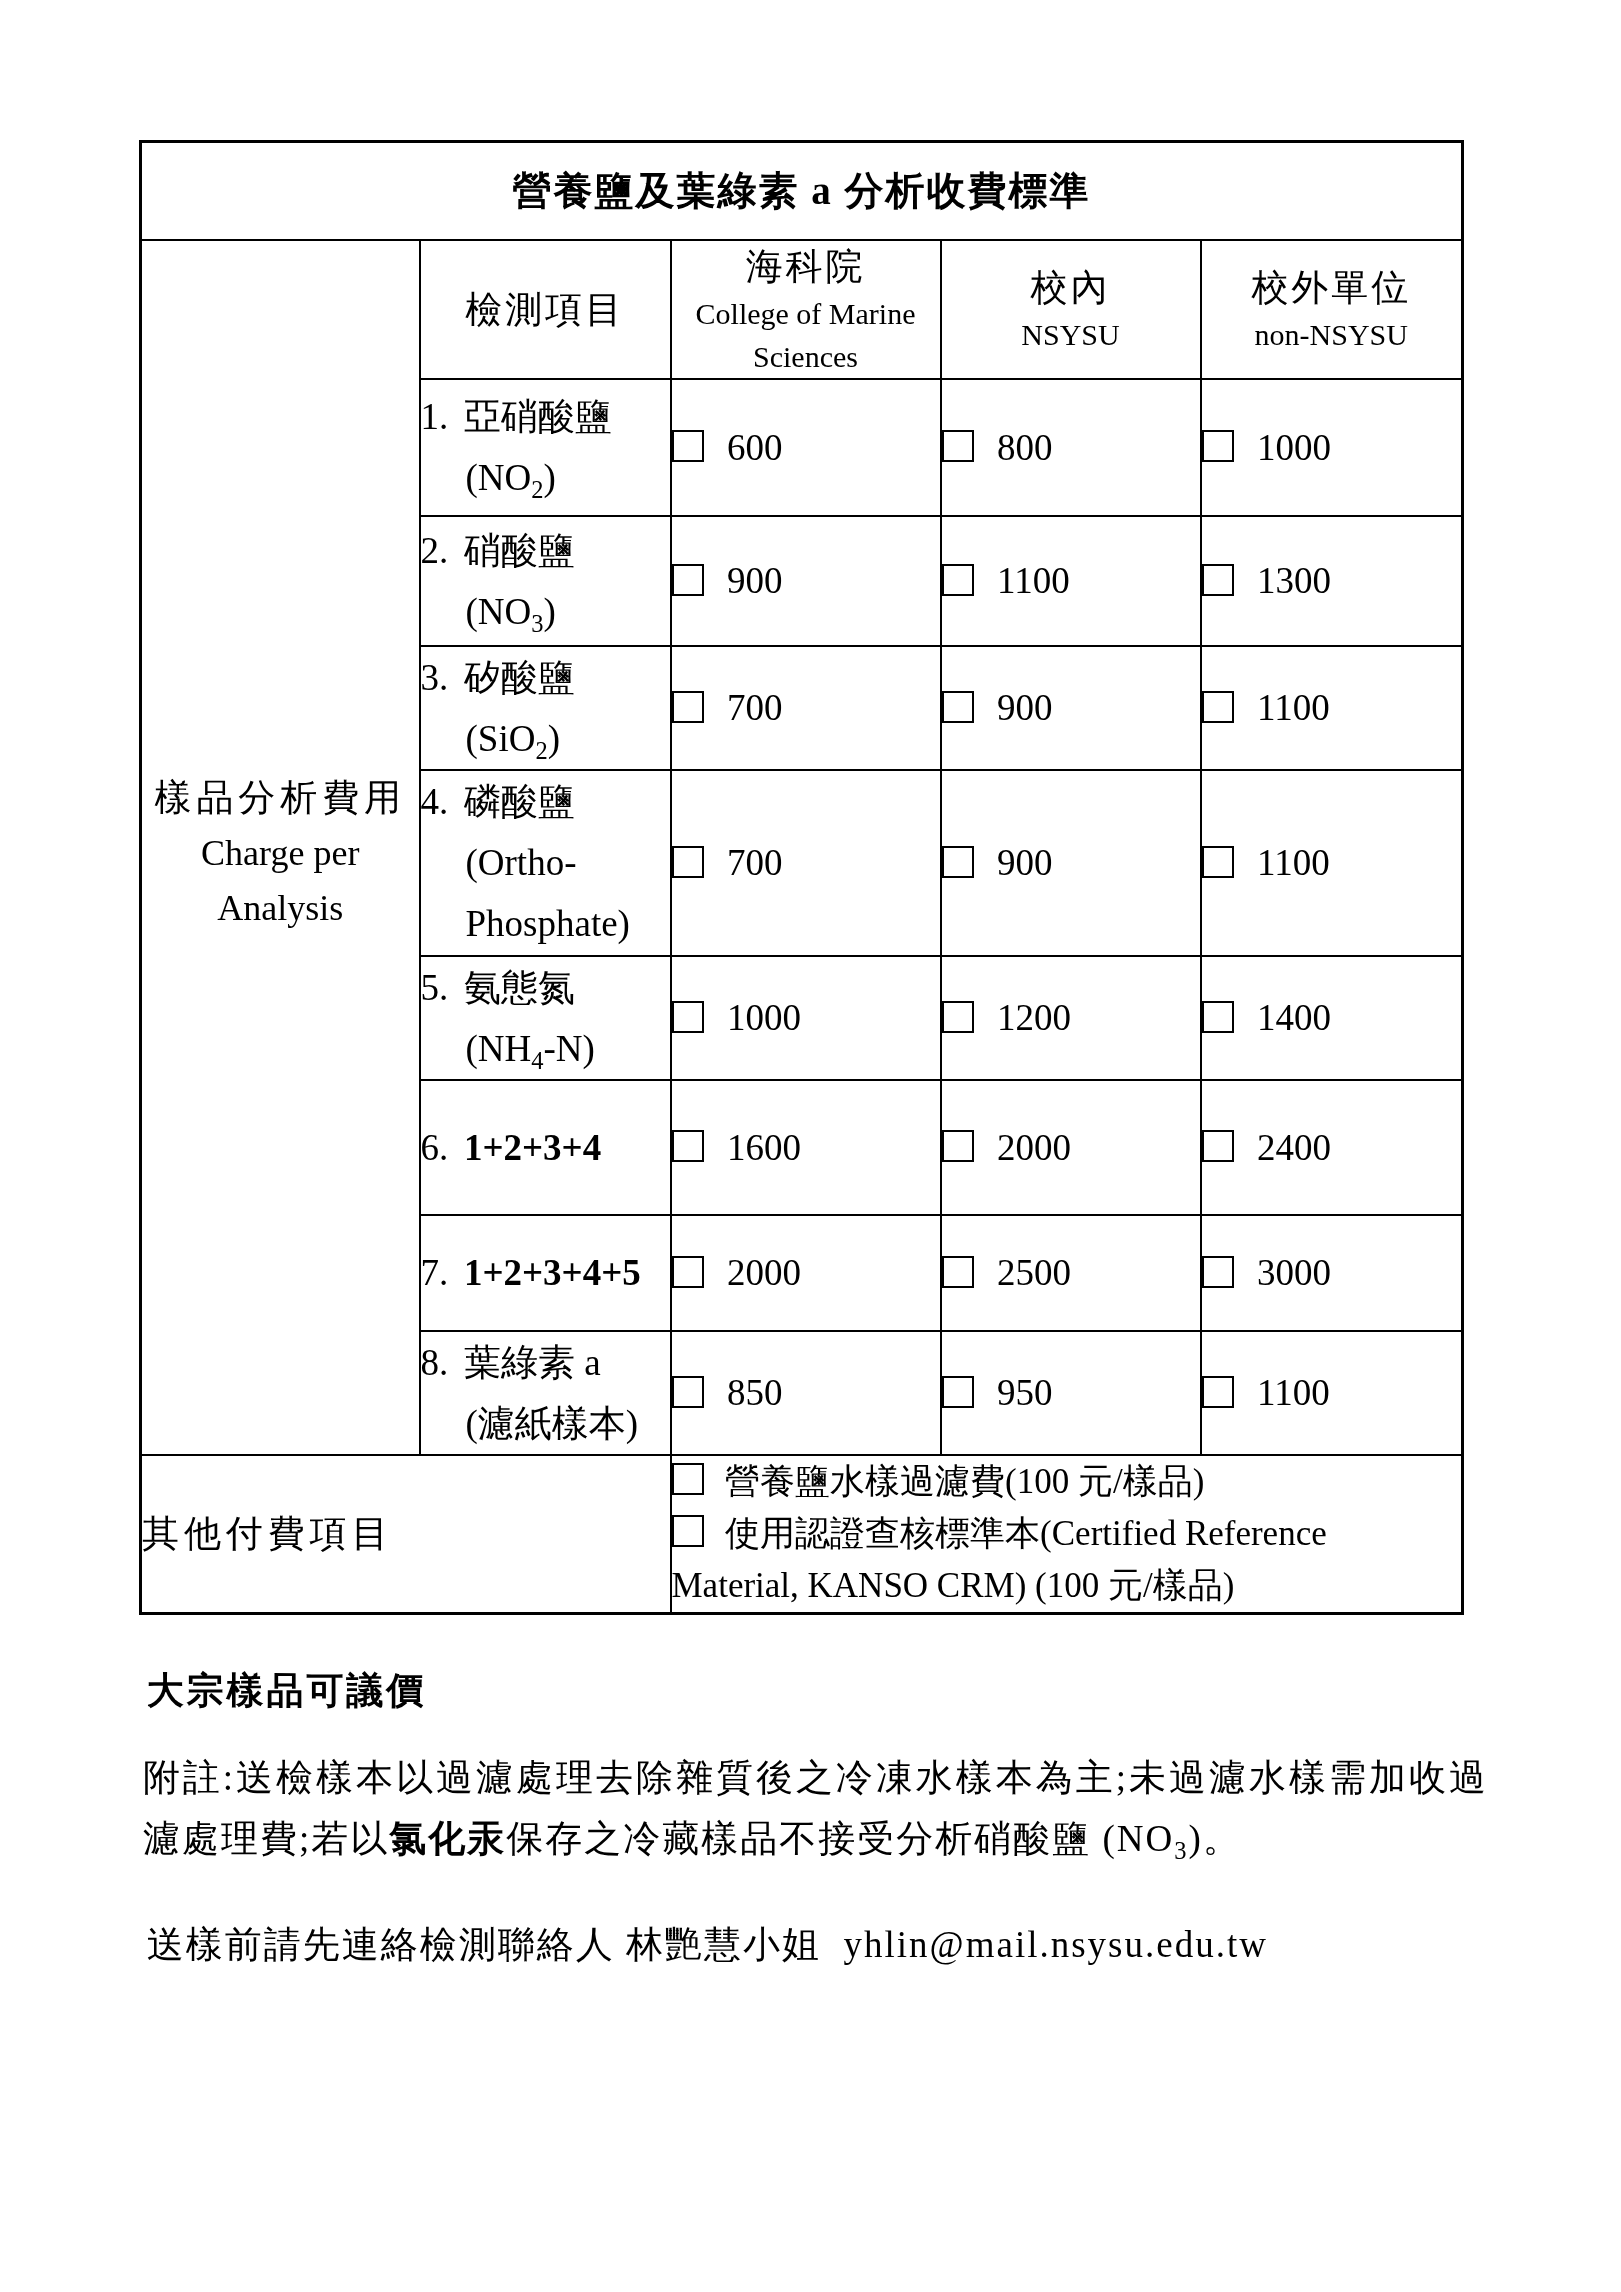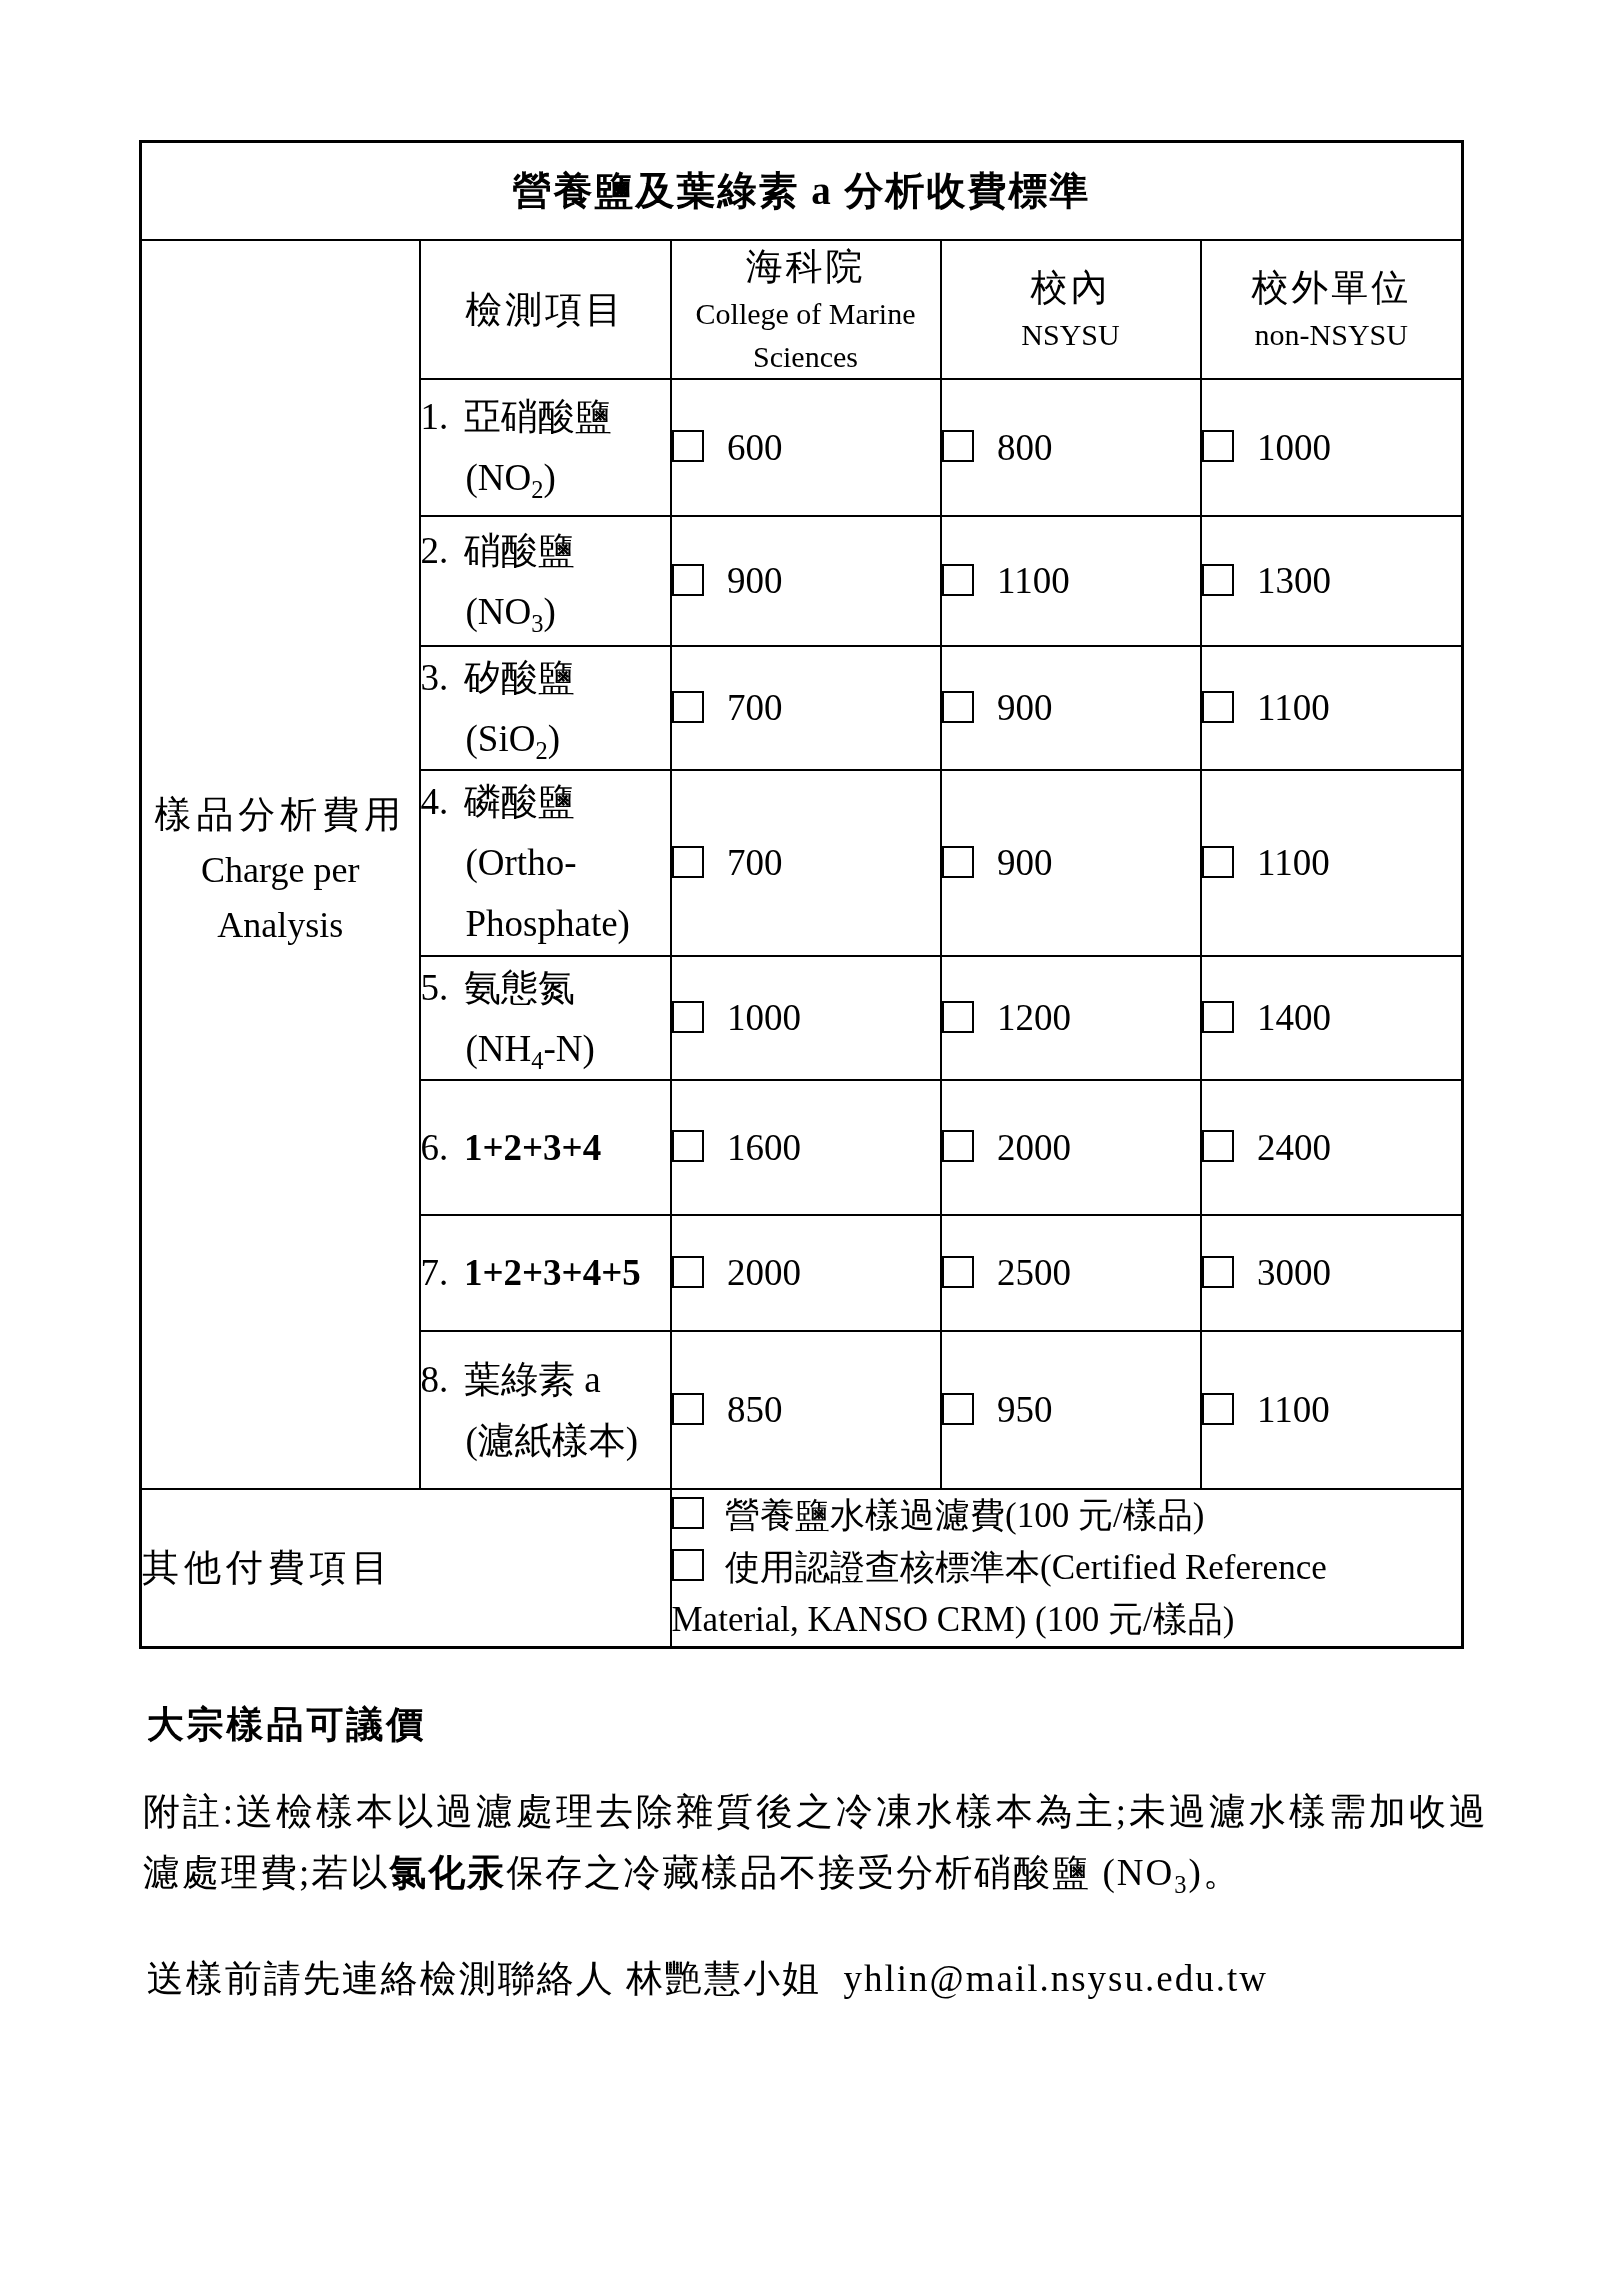--- a/index.html
+++ b/index.html
@@ -252,21 +252,21 @@
       <span class="checkbox"></span><span class="price">2000</span>
     </td>
     <td class="price-cell">
       <span class="checkbox"></span><span class="price">2500</span>
     </td>
     <td class="price-cell">
       <span class="checkbox"></span><span class="price">3000</span>
     </td>
   </tr>
 
-  <tr class="price-row" style="height: 158px;">
+  <tr class="price-row" style="height: 124px;">
     <td class="item-cell">
       <div class="item-line">
         <span class="item-num">8.</span><span class="item-name">葉綠素 a</span>
       </div>
       <div class="item-formula optional">
         <span>(濾紙樣本)</span>
       </div>
 
     </td>
     <td class="price-cell">

